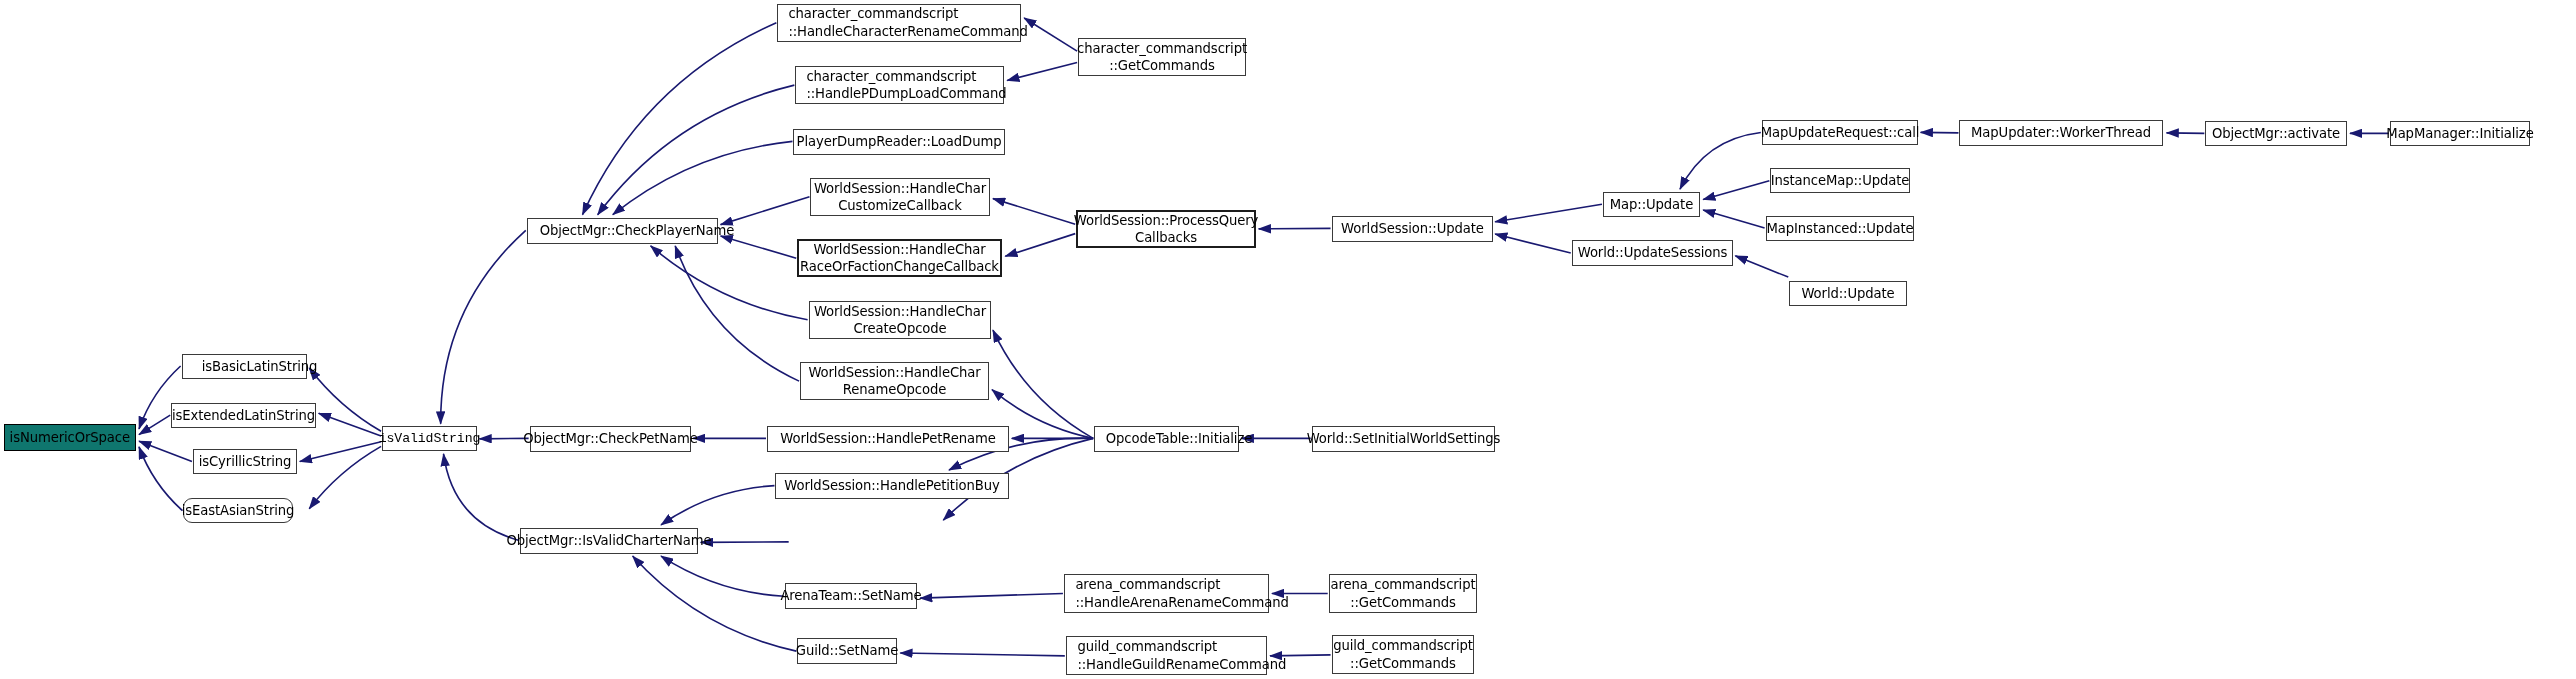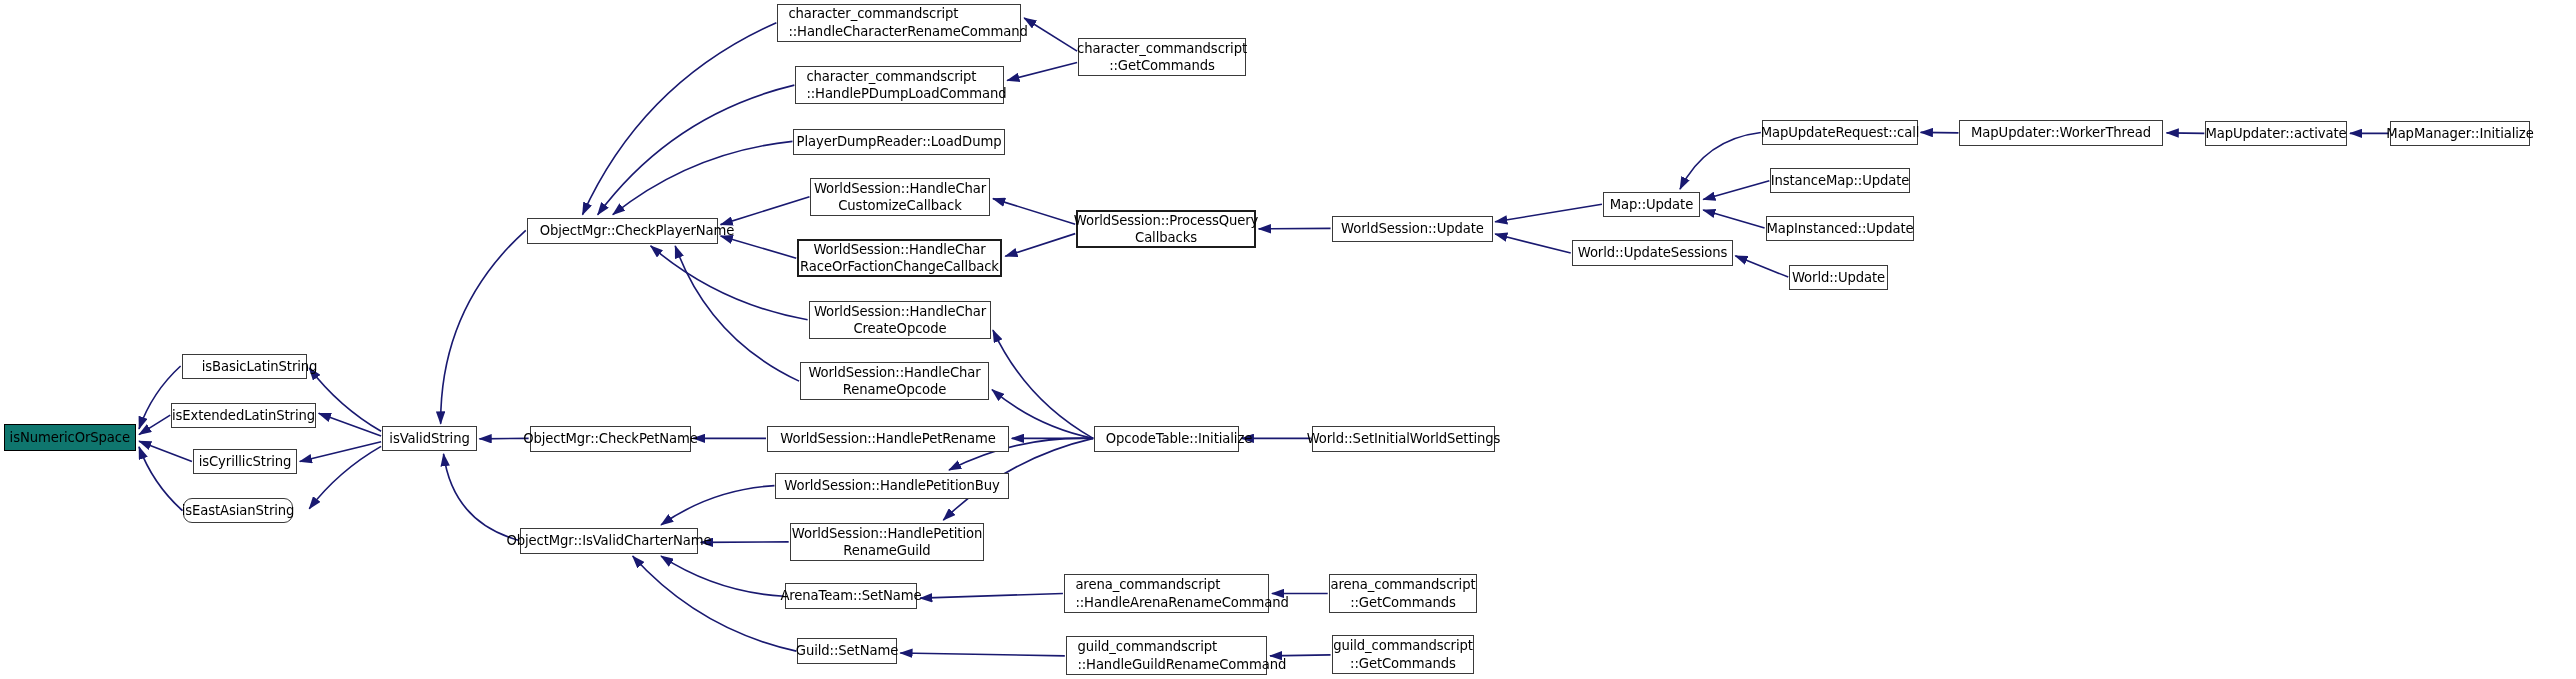--- a/index.html
+++ b/index.html
@@ -72,21 +72,21 @@
       <path d="M1404,627.5 Q1374.5,627.5 1345,627.5" class="edge" marker-end="url(#arrowhead)"></path>
       <path d="M1126,693.5 Q1039,692 952,690.5" class="edge" marker-end="url(#arrowhead)"></path>
       <path d="M1407,692.5 Q1375,693 1343,693.5" class="edge" marker-end="url(#arrowhead)"></path>
     </svg>
   <div id="node-layer">
       <div class="node root" style="left: 3.8px; top: 424px; width: 132px; height: 27.4px;">isNumericOrSpace</div>
       <div class="node" style="left: 182px; top: 354px; width: 125px; height: 24.6px; padding-left: 30px;">isBasicLatinString</div>
       <div class="node" style="left: 171px; top: 403px; width: 145px; height: 24.6px;">isExtendedLatinString</div>
       <div class="node" style="left: 193px; top: 449px; width: 104px; height: 24.6px;">isCyrillicString</div>
       <div class="node" style="left: 183px; top: 498px; width: 110px; height: 24.6px; border-radius: 9px;">isEastAsianString</div>
-      <div class="node" style="left: 382px; top: 426px; width: 95px; height: 24.6px;">isValidString</div>
+      <div class="node" style="left: 382px; top: 426px; width: 95px; height: 24.6px; font-family: Liberation Mono, monospace;">isValidString</div>
       <div class="node" style="left: 527px; top: 218px; width: 191px; height: 25.5px; padding-left: 29px;">ObjectMgr::CheckPlayerName</div>
       <div class="node align-left" style="left: 777px; top: 3.8px; width: 244px; height: 38px;">character_commandscript
 ::HandleCharacterRenameCommand</div>
       <div class="node align-left" style="left: 795px; top: 66px; width: 209px; height: 38px;">character_commandscript
 ::HandlePDumpLoadCommand</div>
       <div class="node" style="left: 793px; top: 129px; width: 212px; height: 25.5px;">PlayerDumpReader::LoadDump</div>
       <div class="node" style="left: 1078px; top: 38px; width: 168px; height: 38px;">character_commandscript
 ::GetCommands</div>
       <div class="node" style="left: 810px; top: 178px; width: 180px; height: 38px;">WorldSession::HandleChar
 CustomizeCallback</div>
@@ -97,29 +97,27 @@
       <div class="node" style="left: 800px; top: 362px; width: 189px; height: 38px;">WorldSession::HandleChar
 RenameOpcode</div>
       <div class="node bold" style="left: 1076px; top: 210px; width: 180px; height: 38px;">WorldSession::ProcessQuery
 Callbacks</div>
       <div class="node" style="left: 1332px; top: 216px; width: 161px; height: 25.5px;">WorldSession::Update</div>
       <div class="node" style="left: 1603px; top: 192px; width: 97px; height: 24.6px;">Map::Update</div>
       <div class="node" style="left: 1572px; top: 240px; width: 161px; height: 25.5px;">World::UpdateSessions</div>
       <div class="node" style="left: 1762px; top: 120px; width: 156px; height: 24.6px;">MapUpdateRequest::call</div>
       <div class="node" style="left: 1770px; top: 168px; width: 140px; height: 24.6px;">InstanceMap::Update</div>
       <div class="node" style="left: 1766px; top: 216px; width: 148px; height: 24.6px;">MapInstanced::Update</div>
-      <div class="node" style="left: 1789px; top: 265px; width: 99px; height: 24.6px;">World::Update</div>
+      <div class="node" style="left: 1789px; top: 281px; width: 118px; height: 24.6px;">World::Update</div>
       <div class="node" style="left: 1959px; top: 120px; width: 204px; height: 25.5px;">MapUpdater::WorkerThread</div>
-      <div class="node" style="left: 2205px; top: 121px; width: 142px; height: 24.6px;">MapUpdater::activate</div>
+      <div class="node" style="left: 2205px; top: 121px; width: 142px; height: 24.6px;">ObjectMgr::activate</div>
       <div class="node" style="left: 2390px; top: 121px; width: 140px; height: 24.6px;">MapManager::Initialize</div>
       <div class="node" style="left: 530px; top: 426px; width: 161px; height: 25.5px;">ObjectMgr::CheckPetName</div>
       <div class="node" style="left: 767px; top: 426px; width: 242px; height: 25.5px;">WorldSession::HandlePetRename</div>
       <div class="node" style="left: 775px; top: 473px; width: 234px; height: 25.5px;">WorldSession::HandlePetitionBuy</div>
-      <div class="node" style="left: 790px; top: 523px; width: 194px; height: 38px;">WorldSession::HandlePetition
-RenameGuild</div>
       <div class="node" style="left: 520px; top: 528px; width: 178px; height: 25.5px; text-align: center;">ObjectMgr::IsValidCharterName</div>
       <div class="node" style="left: 785px; top: 583px; width: 132px; height: 25.5px;">ArenaTeam::SetName</div>
       <div class="node" style="left: 797px; top: 638px; width: 100px; height: 25.5px;">Guild::SetName</div>
       <div class="node align-left" style="left: 1064px; top: 574px; width: 205px; height: 39px;">arena_commandscript
 ::HandleArenaRenameCommand</div>
       <div class="node" style="left: 1329px; top: 574px; width: 148px; height: 39px;">arena_commandscript
 ::GetCommands</div>
       <div class="node align-left" style="left: 1066px; top: 636px; width: 201px; height: 39px;">guild_commandscript
 ::HandleGuildRenameCommand</div>
       <div class="node" style="left: 1332px; top: 635px; width: 142px; height: 39px;">guild_commandscript

